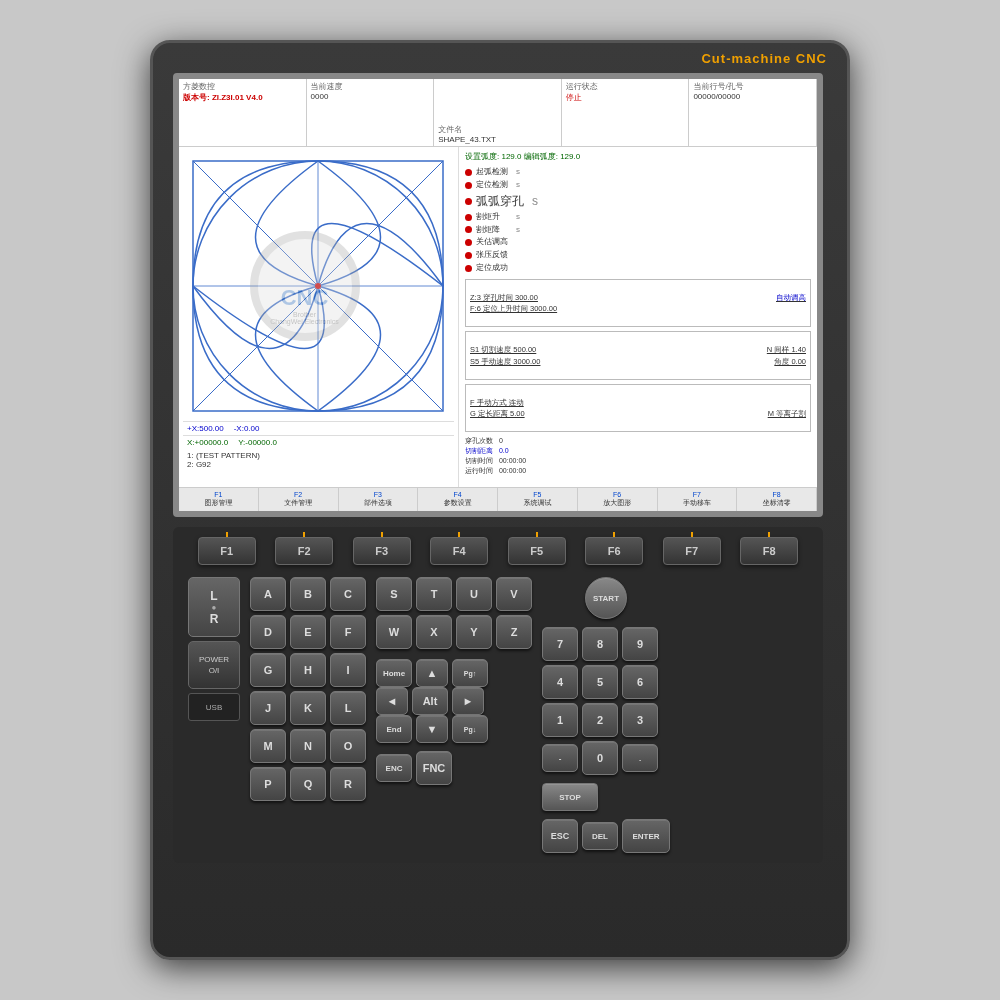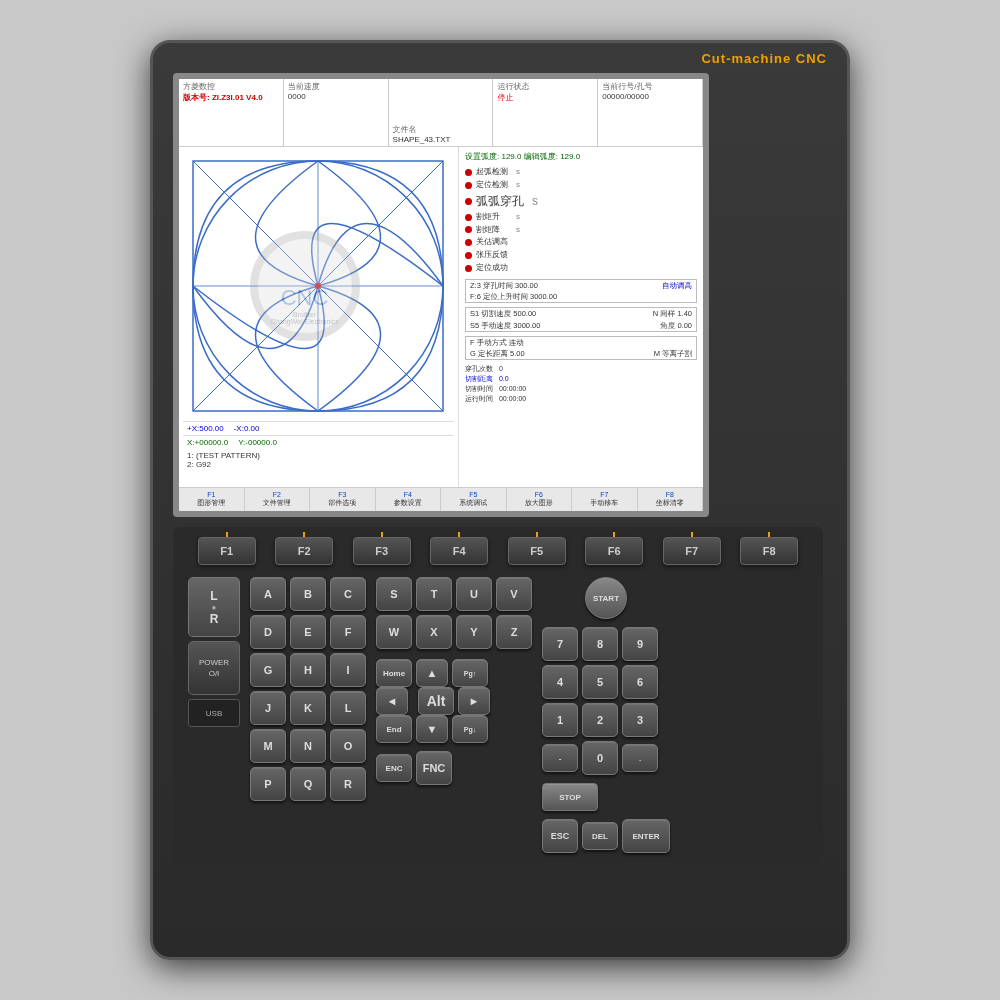--- a/index.html
+++ b/index.html
@@ -32,21 +32,21 @@
       top: 8px;
       right: 20px;
       color: #f0a000;
       font-size: 13px;
       font-weight: bold;
       letter-spacing: 1px;
     }
 
     
     .screen-container {
-      width: 536px;
+      width: 650px;
       background: #e8e8e8;
       border: 6px solid #888;
       border-radius: 4px;
       margin-top: 20px;
       padding: 0;
       box-shadow: inset 0 2px 8px rgba(0,0,0,0.4);
     }
 
     .screen-header {
       background: #fff;
@@ -91,22 +91,23 @@
 
     .status-line {
       font-size: 8px;
       color: #555;
       margin-bottom: 3px;
     }
 
     .param-section {
       margin-top: 4px;
       border: 1px solid #bbb;
-      padding: 0 4px;
+      padding: 12px 4px;
       margin-bottom: 3px;
+      text-decoration: underline;
     }
 
     .param-row {
       display: flex;
       font-size: 7.5px;
       justify-content: space-between;
       line-height: 1.5;
     }
 
     .indicator-list {
@@ -286,21 +287,21 @@
       font-size: 9px;
       display: flex;
       align-items: center;
       justify-content: center;
       flex-direction: column;
       cursor: pointer;
     }
 
     .power-key {
       width: 52px;
-      height: 54px;
+      height: 48px;
       background: linear-gradient(180deg, #555 0%, #333 100%);
       border: 1px solid #666;
       border-radius: 5px;
       color: #ccc;
       font-size: 8px;
       display: flex;
       align-items: center;
       justify-content: center;
       cursor: pointer;
     }
@@ -343,21 +344,21 @@
       background: #ddd;
       border: 8px solid #aaa;
       display: flex;
       align-items: center;
       justify-content: center;
       flex-direction: column;
     }
 
     .watermark-text {
       font-size: 22px;
-      font-weight: normal;
+      font-weight: bold;
       color: #1a5fb4;
       margin-top: 38px;
     }
 
     .watermark-sub {
       font-size: 7px;
       color: #555;
       text-align: center;
     }
   </style>
@@ -653,21 +654,21 @@
         </div>
 
         <div style="margin-top:6px;">
           <div class="kb-row">
             <div class="key nav-key">Home</div>
             <div class="key arrow">▲</div>
             <div class="key nav-key" style="font-size:7px;">Pg↑</div>
           </div>
           <div class="kb-row">
             <div class="key arrow">◄</div>
-            <div class="key nav-key" style="font-size:14px;margin-left:6px;">Alt</div>
+            <div class="key nav-key" style="font-size:11px;">Alt</div>
             <div class="key arrow">►</div>
           </div>
           <div class="kb-row">
             <div class="key nav-key">End</div>
             <div class="key arrow">▼</div>
             <div class="key nav-key" style="font-size:7px;">Pg↓</div>
           </div>
         </div>
 
         <div class="kb-row" style="margin-top:4px;">

